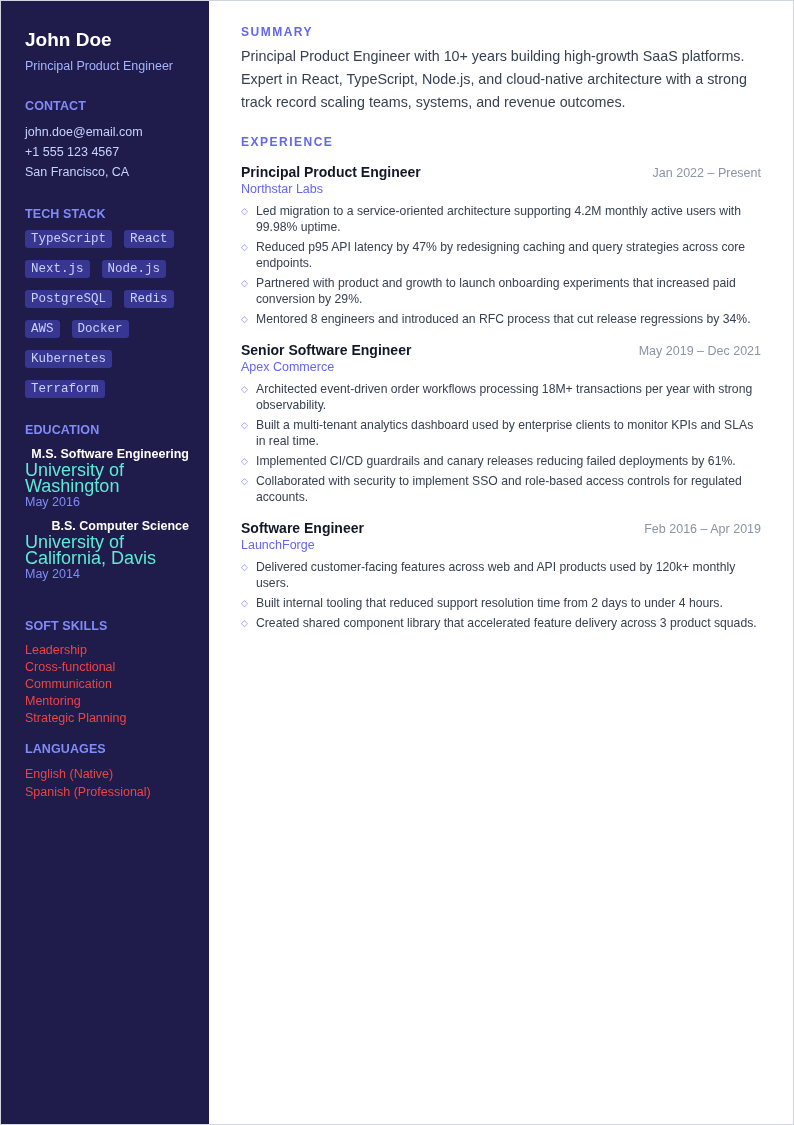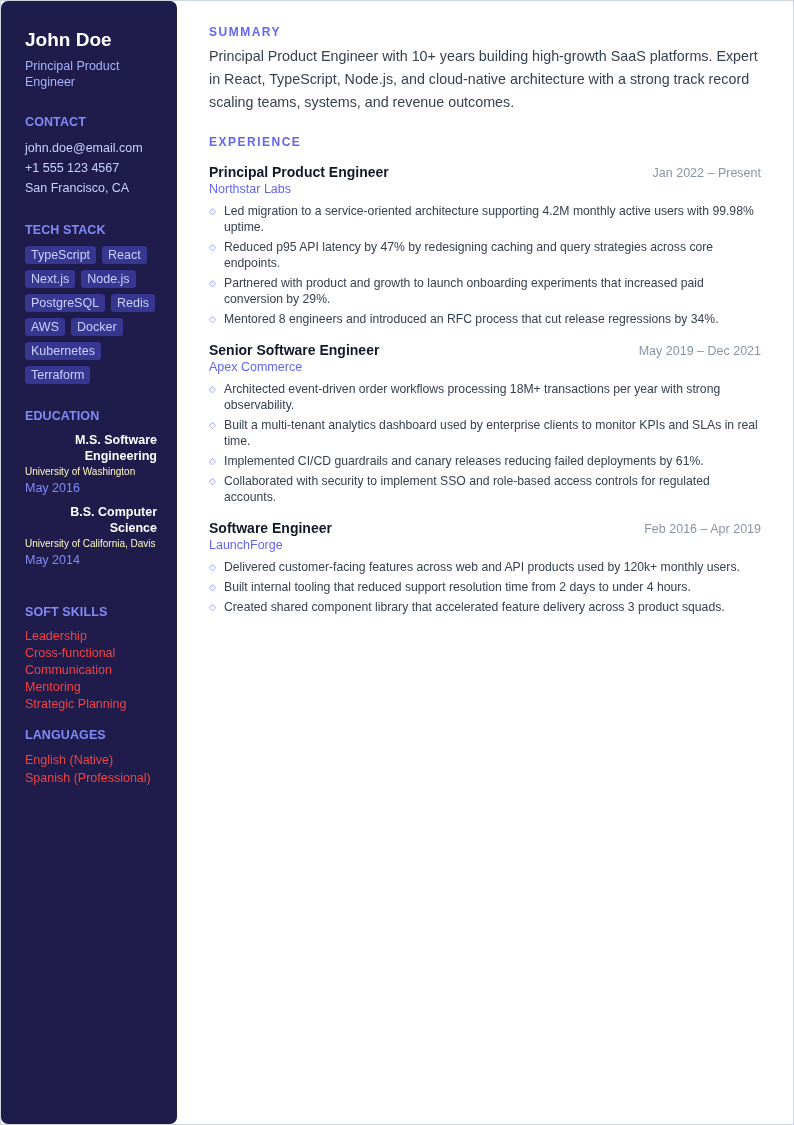--- a/index.html
+++ b/index.html
@@ -6,38 +6,38 @@
   body {
     width: 794px; height: 1125px; background: #ffffff;
     font-family: "Liberation Sans", sans-serif;
     position: relative; overflow: hidden;
   }
   .page {
     position: absolute; left: 0; top: 0; width: 792px; height: 1123px;
     border: 1px solid #cfd5de; display: flex; background: #fff;
   }
   .sidebar {
-    width: 176px; background: #1f1b4b; height: 100%;
-    box-sizing: border-box; padding: 28px 20px 0 24px; color: #a5b4fc; border-radius: 7px;
+    width: 208px; background: #1f1b4b; height: 100%;
+    box-sizing: border-box; padding: 28px 20px 0 24px; color: #a5b4fc;
   }
   .name { color: #ffffff; font-size: 19px; font-weight: bold; margin: 0; line-height: 22px; }
   .role { color: #a5b4fc; font-size: 12.5px; margin-top: 7px; line-height: 16px; }
   .s-heading {
     color: #818cf8; font-size: 12.5px; font-weight: bold; text-transform: uppercase;
     margin-top: 24px; margin-bottom: 8px; letter-spacing: 0.1px; line-height: 16px;
   }
   .contact-line { color: #c7d2fe; font-size: 12.5px; line-height: 20px; }
-  .tags { display: flex; flex-wrap: wrap; gap: 6px; }
+  .tags { display: flex; flex-wrap: wrap; gap: 12px; font-family: Liberation Mono, monospace; }
   .tag {
     background: #373691; color: #c7d2fe; font-size: 12.5px;
     padding: 2px 6px; border-radius: 3px; line-height: 14px;
   }
   .edu { margin-bottom: 8px; }
   .edu-degree { color: #ffffff; font-weight: bold; font-size: 12.5px; line-height: 16px; text-align: right; }
-  .edu-school { color: #fef9c3; font-size: 10px; line-height: 16px; }
+  .edu-school { color: #5eead4; font-size: 18px; line-height: 16px; }
   .edu-date { color: #818cf8; font-size: 12.5px; line-height: 16px; }
   .list-line { color: #ef4444; font-size: 12.5px; line-height: 17px; }
   .main { flex: 1; padding: 24px 32px 0 32px; box-sizing: border-box; }
   .m-heading {
     color: #6366f1; font-size: 12px; font-weight: bold; letter-spacing: 1.5px;
     text-transform: uppercase; line-height: 14px;
   }
   .summary { color: #374151; font-size: 14.3px; line-height: 23px; margin-top: 6px; }
   .exp-heading { margin-top: 21px; }
   .job { margin-top: 14px; }

